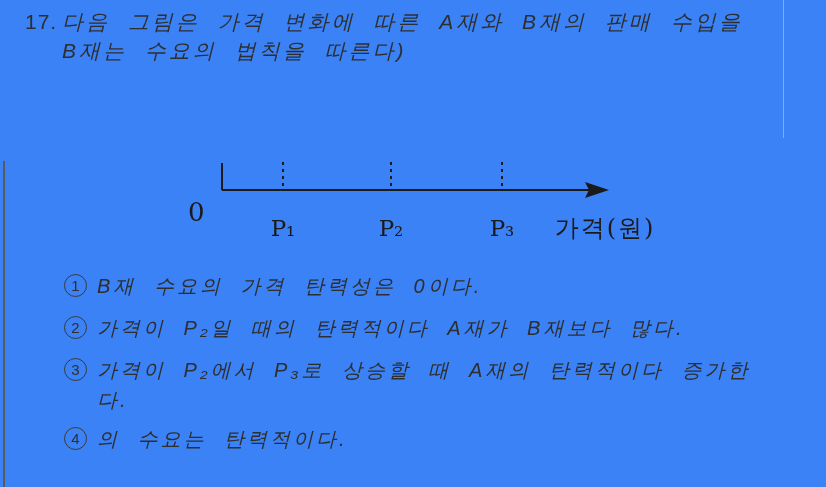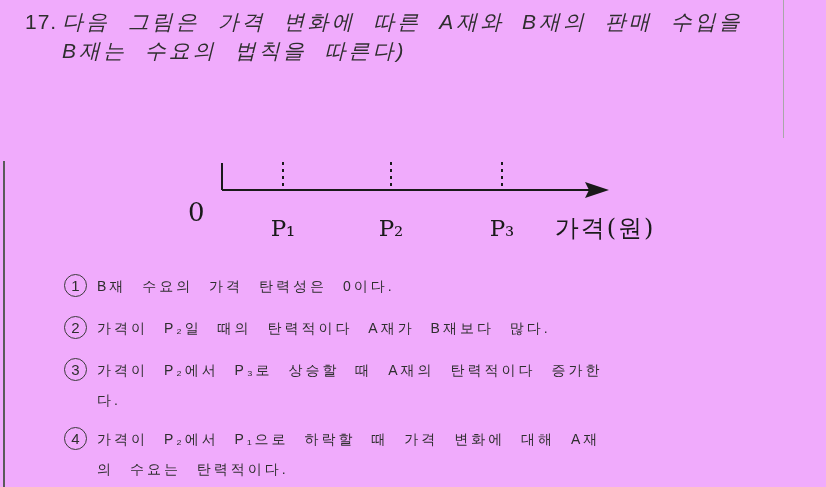--- a/index.html
+++ b/index.html
@@ -1,20 +1,20 @@
 <!DOCTYPE html>
 <html><head>
 <meta charset="utf-8">
 <style>
   html,body { margin:0; padding:0; }
   .page {
     position: relative;
     width: 826px;
     height: 487px;
-    background: #f0abfc;
+    background: #3b82f6;
     overflow: hidden;
     font-family: "Liberation Sans", "DejaVu Sans", sans-serif;
     color: #2e2e2e;
   }
   .divider-right {
     position: absolute;
     left: 783px; top: 0;
     width: 1px; height: 138px;
     background: #a8a8a8;
   }
@@ -69,25 +69,26 @@
     border: 1.5px solid #3a3a3a;
     border-radius: 50%;
     display: flex;
     align-items: center;
     justify-content: center;
     font-size: 15px;
     margin: 3px 10px 0 0;
     color: #2e2e2e;
   }
   .ctext .cline {
-    font-size: 14px;
+    font-size: 20px;
     line-height: 30px;
     letter-spacing: 3px;
     word-spacing: 9px;
     white-space: nowrap;
+    font-style: italic;
   }
 </style>
 </head>
 <body>
 
 <div class="page">
 
   <div class="divider-right"></div>
   <div class="divider-left"></div>
 
@@ -136,18 +137,17 @@
     <span class="cnum">3</span>
     <div class="ctext">
       <div class="cline">가격이 P₂에서 P₃로 상승할 때 A재의 탄력적이다 증가한</div>
       <div class="cline">다.</div>
     </div>
   </div>
 
   <div class="choice choice-4">
     <span class="cnum">4</span>
     <div class="ctext">
-      <div class="cline">가격이 P₂에서 P₁으로 하락할 때 가격 변화에 대해 A재</div>
       <div class="cline">의 수요는 탄력적이다.</div>
     </div>
   </div>
 
 </div>
 
 </body></html>

